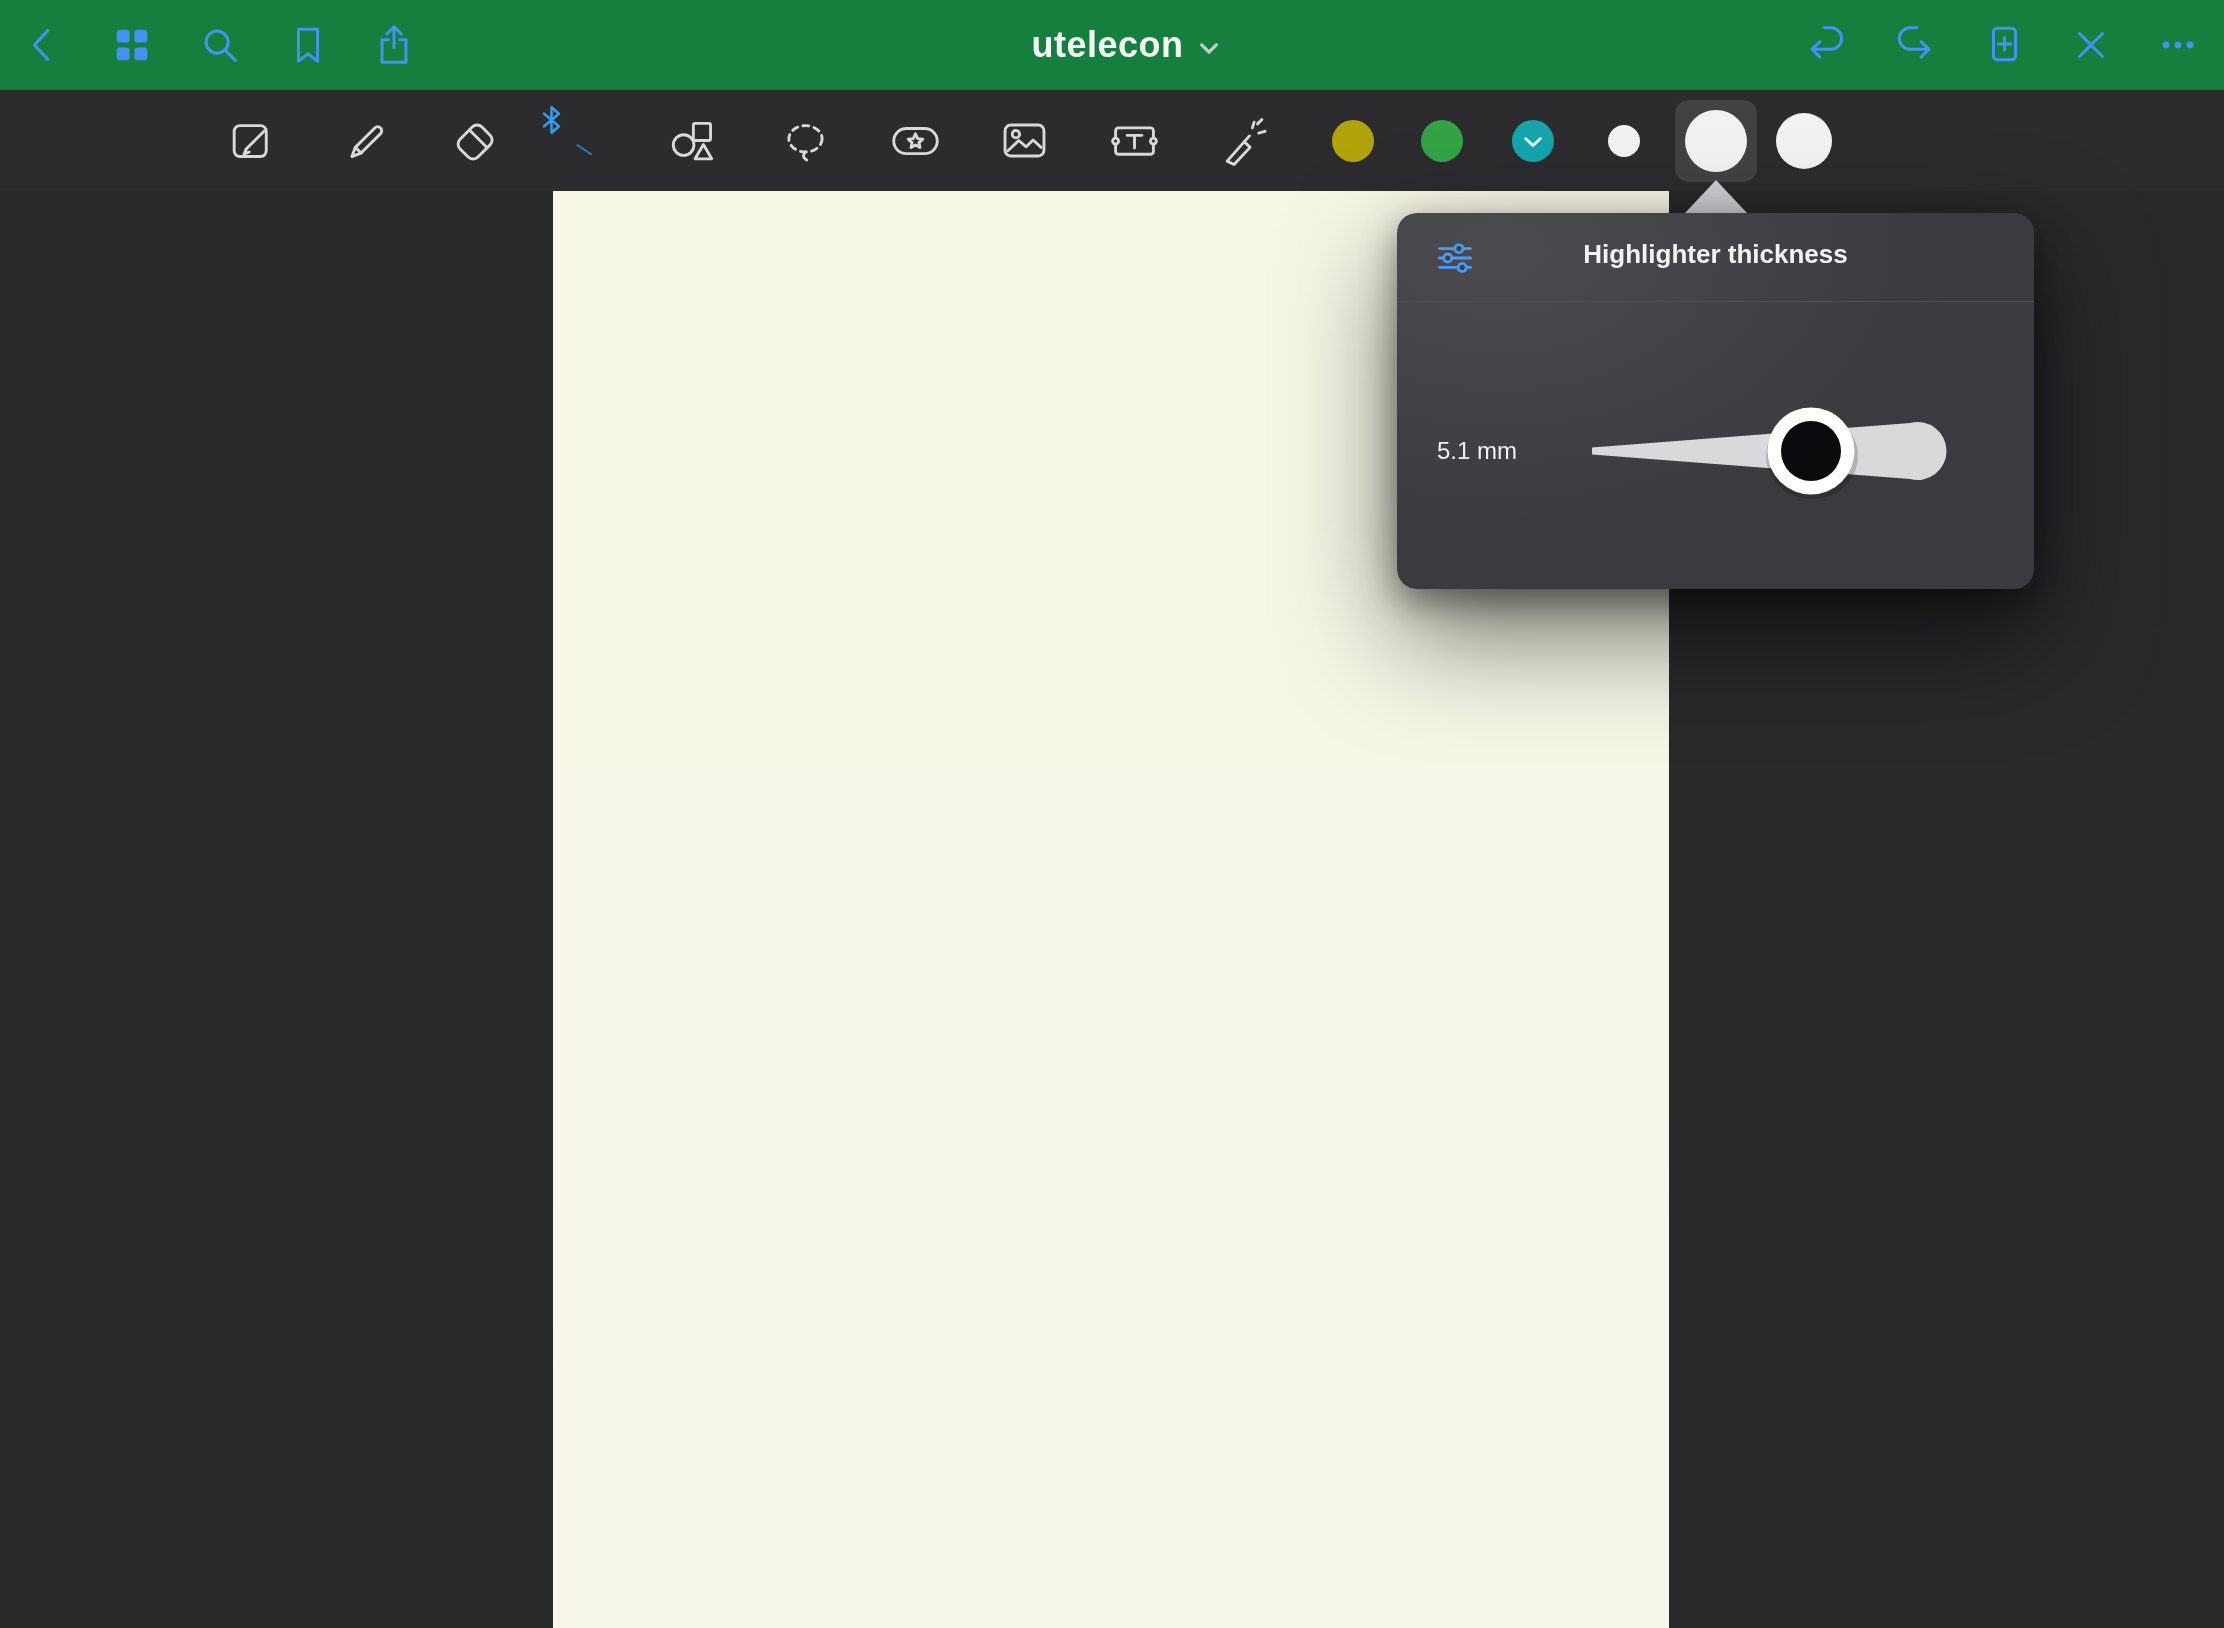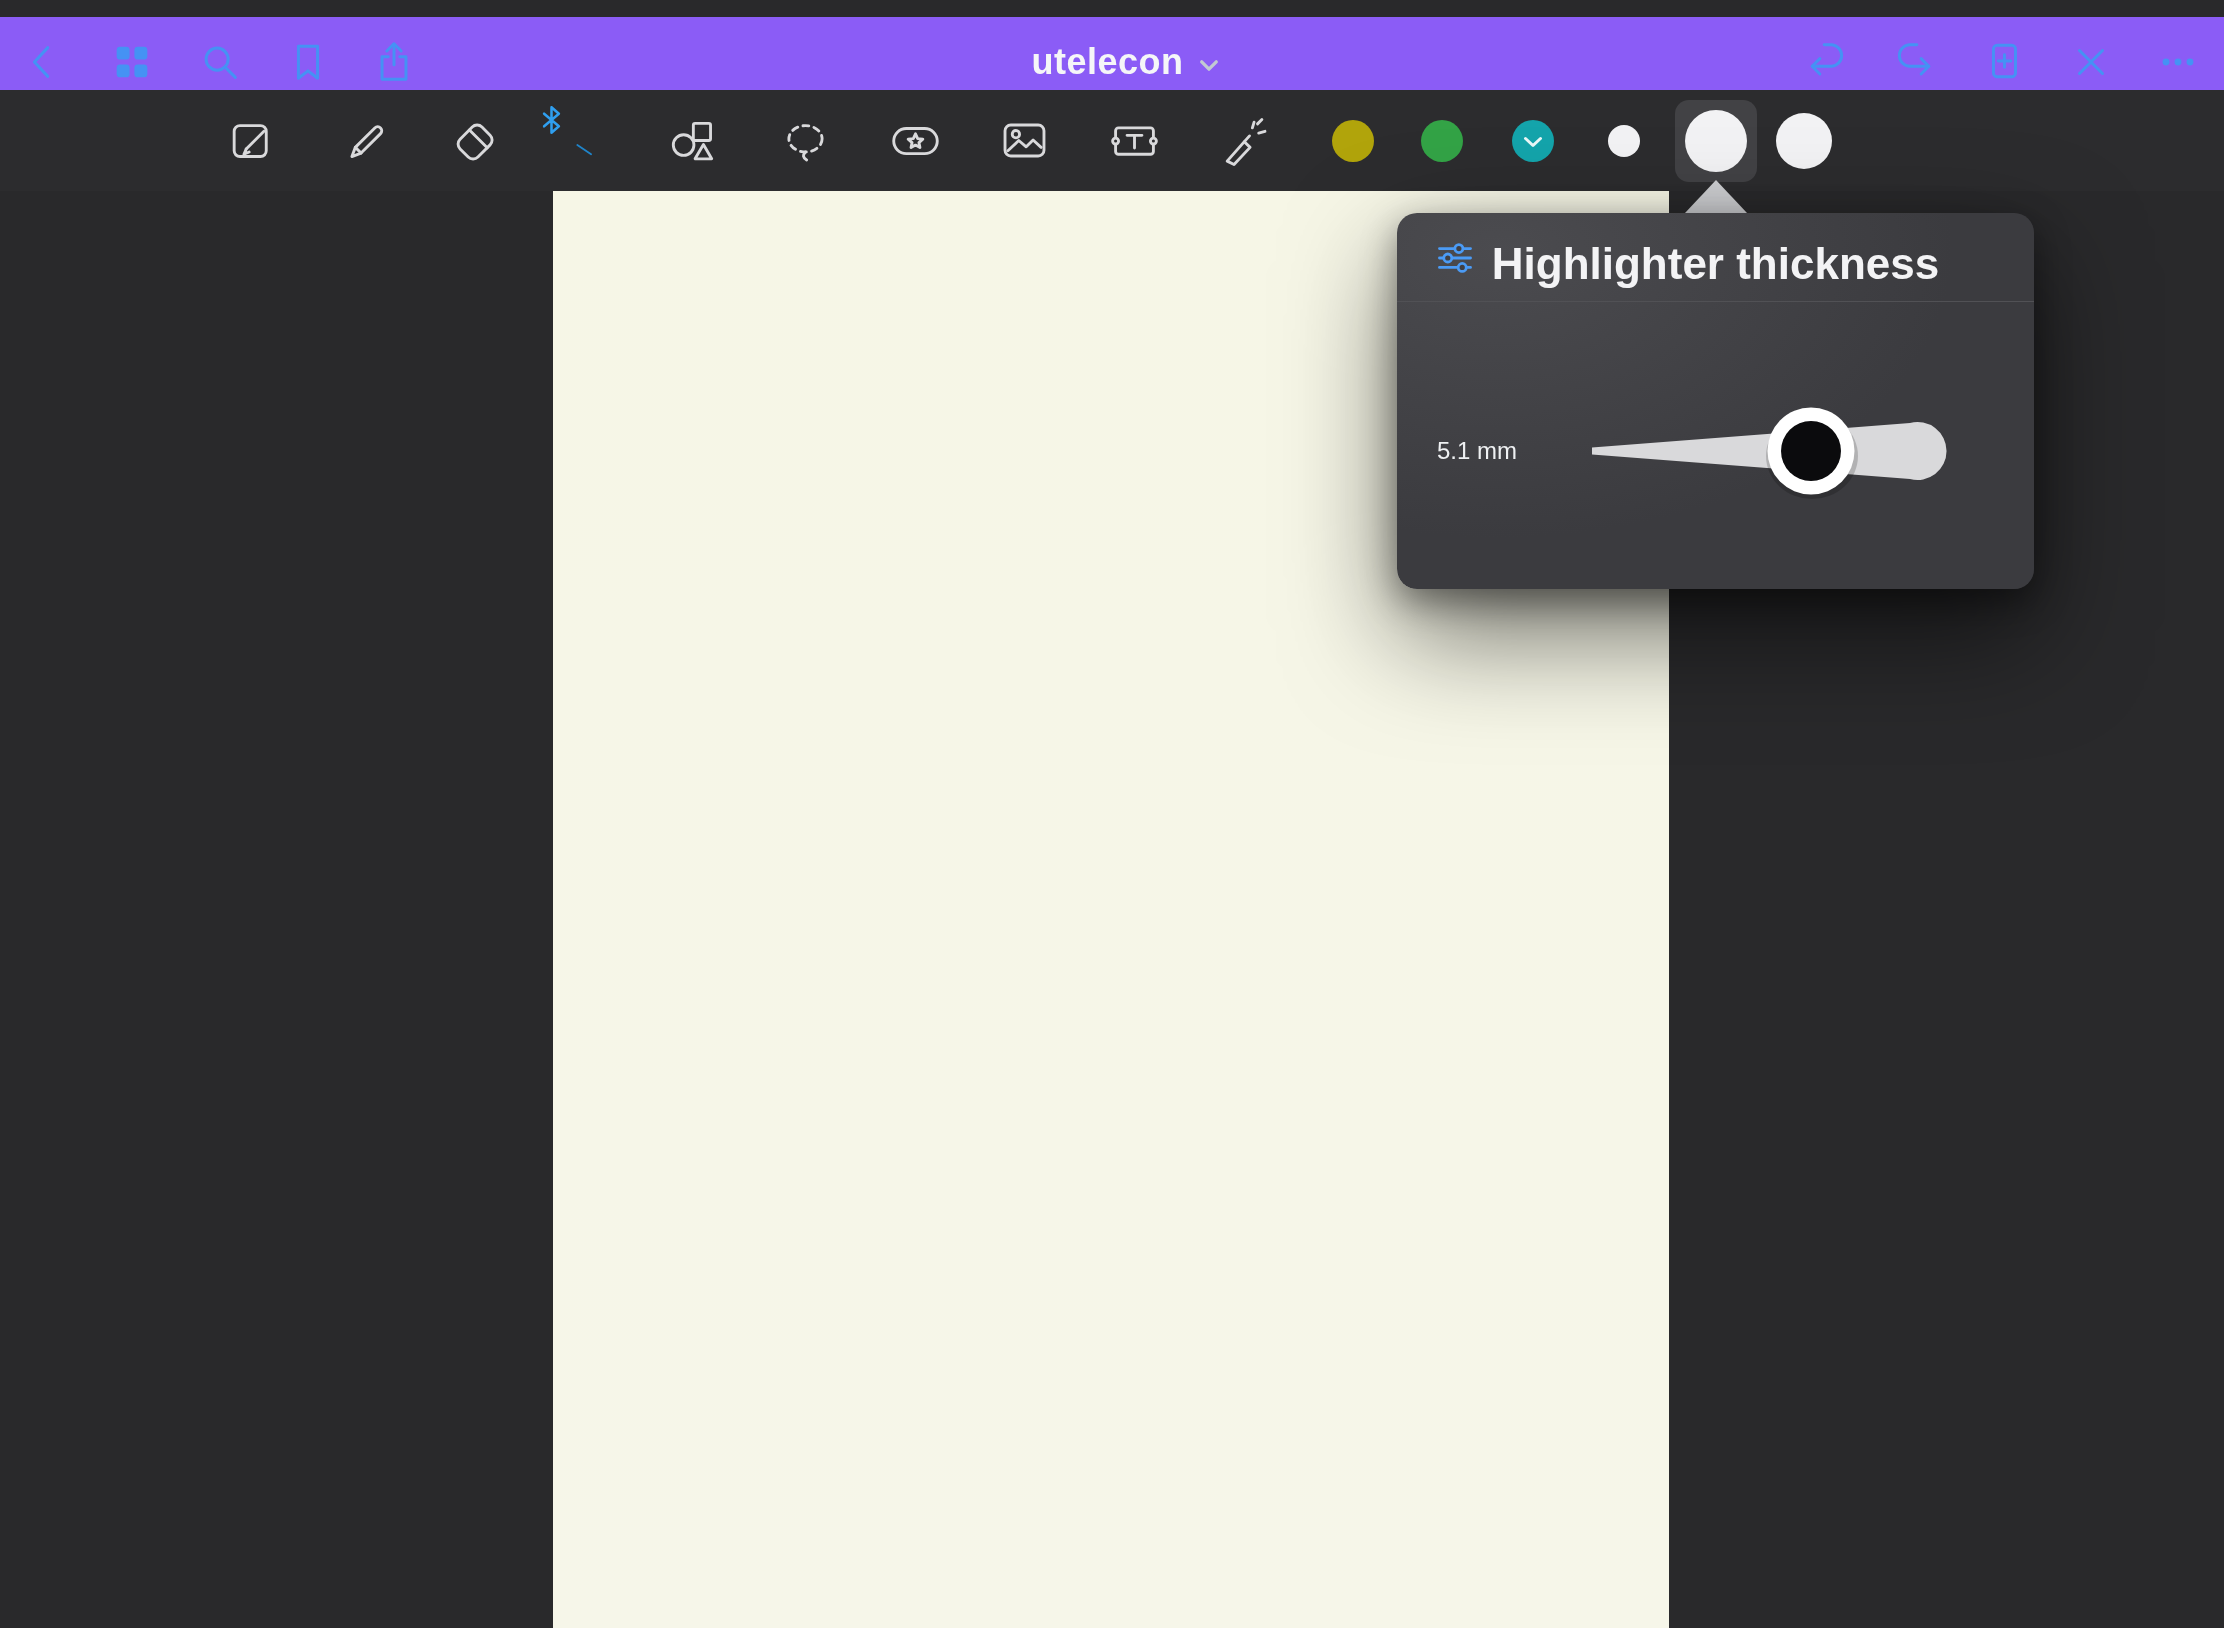--- a/index.html
+++ b/index.html
@@ -3,21 +3,21 @@
 <meta charset="utf-8">
 <style>
   html,body { margin:0; padding:0; background:#1b1b1d; }
   * { box-sizing:border-box; }
   .screen {
     position:relative; width:2224px; height:1628px; overflow:hidden;
     background:#29292b; font-family:"Liberation Sans", sans-serif;
   }
 
   
-  .navbar { position:absolute; top:17px; left:0; width:100%; height:90px; background:#8b5cf6; }
+  .navbar { position:absolute; top:0; left:0; width:100%; height:90px; background:#15803d; }
   .nav-btn {
     position:absolute; top:50%; transform:translate(-50%,-50%);
     width:58px; height:58px; display:flex; align-items:center; justify-content:center;
   }
   .nav-ic { width:46px; height:46px; }
   .nav-ic path, .nav-ic rect, .nav-ic circle {
     stroke:#4592f4; fill:none; stroke-width:3.1; stroke-linecap:round; stroke-linejoin:round;
   }
   .nav-ic .fl { fill:#4592f4; stroke:none; }
   .nav-title {
@@ -79,21 +79,21 @@
   }
   .popover-header {
     position:absolute; top:0; left:0; right:0; height:89px;
     border-bottom:1px solid #515155;
   }
   .sliders-icon { position:absolute; left:38px; top:25px; width:40px; height:40px; }
   .sliders-icon path { stroke:#4b9bf5; stroke-width:2.5; fill:none; stroke-linecap:round; }
   .sliders-icon circle { stroke:#4b9bf5; stroke-width:2.5; fill:#3f3f43; }
   .popover-title {
     position:absolute; top:26px; left:0; width:100%; text-align:center;
-    color:#f3f3f5; font-size:44px; font-weight:600;
+    color:#f3f3f5; font-size:26px; font-weight:600;
   }
   .thickness-value {
     position:absolute; left:40px; top:220px; color:#eef0f2; font-size:24px; line-height:36px;
   }
   .slider-svg { position:absolute; left:175px; top:178px; width:420px; height:120px; }
 </style>
 </head>
 <body>
 
 <div class="screen">

